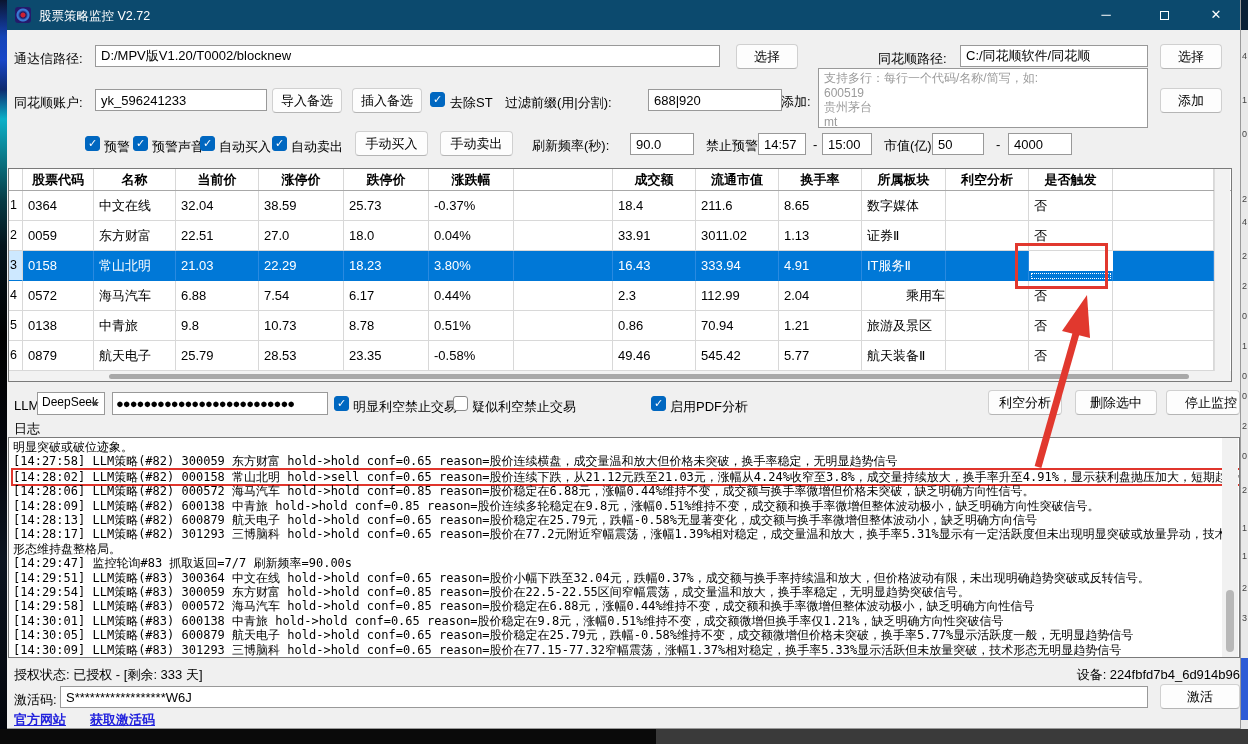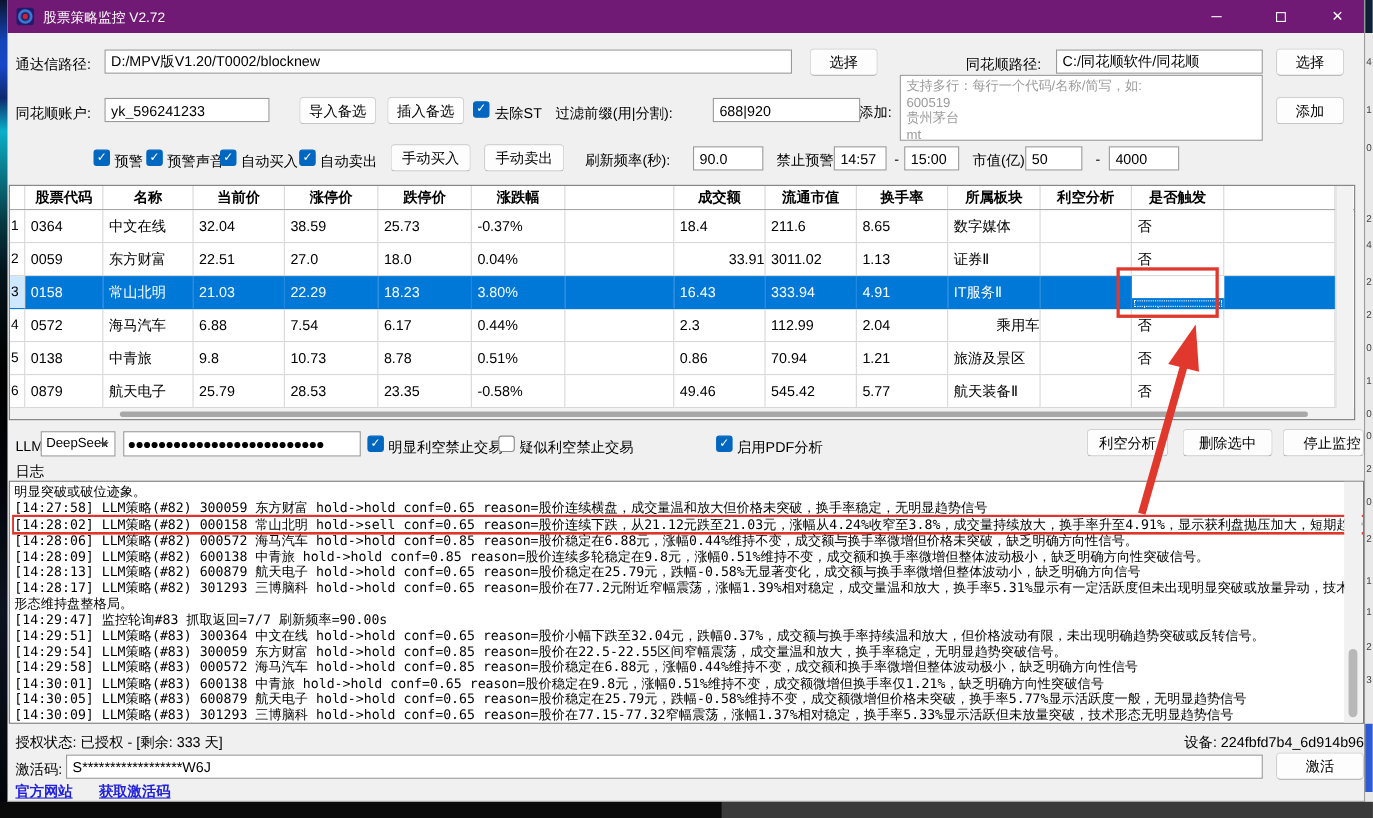--- a/index.html
+++ b/index.html
@@ -14,21 +14,21 @@
   .strip-right { left:1241px; top:0; width:7px; height:729px; background:#e9e9e9; z-index:5; }
   .strip-right .cap { position:absolute; left:0; top:0; width:7px; height:30px; background:#0c2136; }
   .strip-right .bluebar { position:absolute; left:0; top:658px; width:7px; height:62px; background:#2d5bd6; }
   .edge-digit { position:absolute; left:1px; font-size:9px; color:#444; line-height:9px; }
   .strip-bottom { left:0; top:729px; width:1248px; height:15px; background:#0a0a0a; z-index:6; }
   .strip-bottom .half { position:absolute; left:656px; top:0; width:592px; height:15px; background:#3a3a3a; }
 
   
   .window { left:7px; top:0; width:1234px; height:729px; background:#f0f0f0;
     border-right:1px solid #9a9a9a; border-bottom:1px solid #9a9a9a; z-index:10; }
-  .titlebar { position:absolute; left:0; top:0; width:100%; height:30px; background:#701a75; color:#fff; }
+  .titlebar { position:absolute; left:0; top:0; width:100%; height:30px; background:#0c4a6e; color:#fff; }
   .appicon { position:absolute; left:8px; top:7px; width:16px; height:16px; border-radius:3px;
     background:radial-gradient(circle at 50% 50%, #c23 0 2px, #1d1660 3px, #3a7bd5 5px 6px, #241a6b 7px); }
   .title-text { position:absolute; left:32px; top:8px; font-size:12.5px; color:#fff; }
   .winbtn { position:absolute; top:0; width:48px; height:30px; text-align:center; line-height:30px; color:#fff; font-size:13px; }
   .maxglyph { display:inline-block; width:9px; height:9px; border:1px solid #fff; vertical-align:middle; }
 
   .lbl { font-size:13px; color:#000; white-space:nowrap; }
   .inp { background:#fff; border:1px solid #999; height:22px; font-size:13px; padding:0 5px;
     font-family:"Liberation Sans","DejaVu Sans",sans-serif; color:#000; }
   .btn { background:#fdfdfd; border:1px solid #d0d0d0; border-bottom-color:#b5b5b5; border-radius:4px;
@@ -99,21 +99,21 @@
     <span class="lbl abs" style="left:748px;top:93px;">手动添加:</span>
     <div class="ta abs" style="left:811px;top:68px;width:330px;height:60px;" id="manual-ta">
         <div class="phline">支持多行：每行一个代码/名称/简写，如:</div>
         <div class="phline">600519</div>
         <div class="phline">贵州茅台</div>
         <div class="phline">mt</div>
       </div>
     <div class="btn abs" style="left:1153px;top:88px;width:62px;height:25px;line-height:23px;">添加</div>
 
     <span class="lbl abs" style="left:7px;top:94px;">同花顺账户:</span>
-    <input class="inp abs" style="left: 88px; top: 89px; width: 150px;" value="yk_596241233">
+    <input class="inp abs" style="left: 88px; top: 89px; width: 172px;" value="yk_596241233">
     <div class="btn abs" style="left:265px;top:88px;width:70px;height:25px;line-height:23px;">导入备选</div>
     <div class="btn abs" style="left:345px;top:88px;width:70px;height:25px;line-height:23px;">插入备选</div>
     <span class="cb abs on" style="left:423px;top:92px;">
         <span class="tick">✓</span>
       </span>
     <span class="lbl abs" style="left:443px;top:94px;">去除ST</span>
     <span class="lbl abs" style="left:498px;top:94px;">过滤前缀(用|分割):</span>
     <input class="inp abs" style="left: 641px; top: 89px; width: 134px;" value="688|920">
 
     <span class="cb abs on" style="left:78px;top:136px;">
@@ -183,21 +183,21 @@
           </div>
           <div class="trow">
             <div class="td gut" style="width: 14px;">2</div>
             <div class="td" style="width: 71px;">0059</div>
             <div class="td" style="width: 82px;">东方财富</div>
             <div class="td" style="width: 83px;">22.51</div>
             <div class="td" style="width: 85px;">27.0</div>
             <div class="td" style="width: 85px;">18.0</div>
             <div class="td" style="width: 85px;">0.04%</div>
             <div class="td" style="width: 99px;"></div>
-            <div class="td" style="width: 83px; text-align: right;">33.91</div>
+            <div class="td" style="width: 83px;">33.91</div>
             <div class="td" style="width: 83px;">3011.02</div>
             <div class="td" style="width: 83px;">1.13</div>
             <div class="td" style="width: 84px;">证券Ⅱ</div>
             <div class="td" style="width: 83px;"></div>
             <div class="td" style="width: 84px;">否</div>
             <div class="td" style="width: 101px;"></div>
           </div>
           <div class="trow sel">
             <div class="td gut" style="width: 14px;">3</div>
             <div class="td" style="width: 71px;">0158</div>

